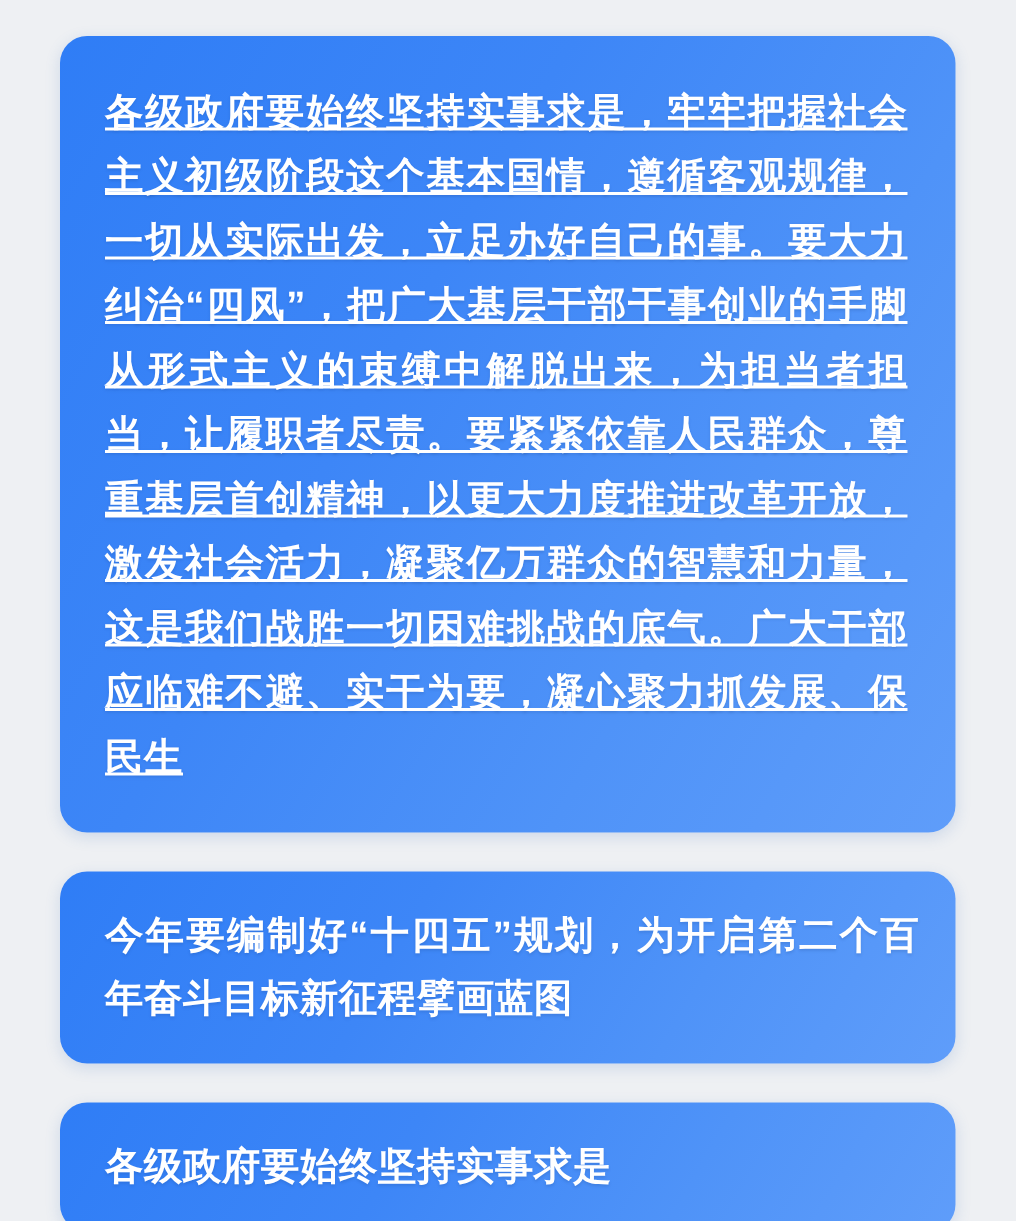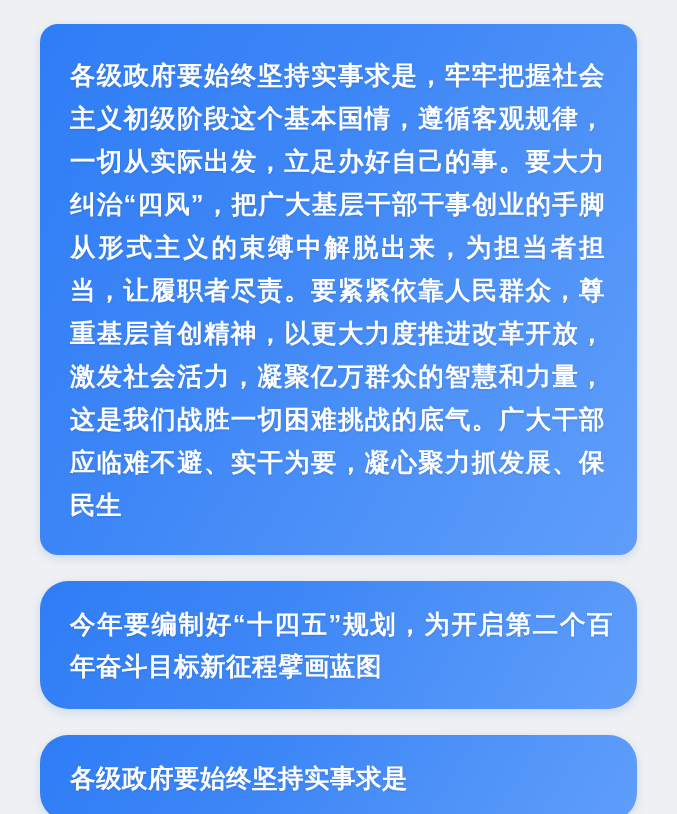--- a/index.html
+++ b/index.html
@@ -26,35 +26,35 @@
     position: relative;
     box-sizing: border-box;
     border-radius: 18px;
     color: #ffffff;
     background: linear-gradient(120deg, #2f7df6 0%, #3d86f7 38%, #4f93f8 70%, #5f9dfa 100%);
     box-shadow: 0 3px 10px rgba(60, 110, 190, 0.18);
     padding: 28px 26px 26px 30px;
   }
   .card + .card {
     margin-top: 26px;
-    border-radius: 28px;
   }
   .card-text {
     font-size: 25.5px;
     line-height: 43px;
     font-weight: 700;
     letter-spacing: 0.5px;
     text-align: justify;
     text-justify: inter-ideograph;
     white-space: pre-wrap;
     word-break: break-all;
     text-shadow: 0 1px 2px rgba(20, 60, 130, 0.18);
   }
   .card-main {
     padding: 30px 32px 28px 30px;
+    text-decoration: underline;
   }
   .card-small {
     padding: 22px 24px 22px 30px;
   }
   .card-small .card-text {
     line-height: 42px;
   }
 </style>
 </head>
 <body>

